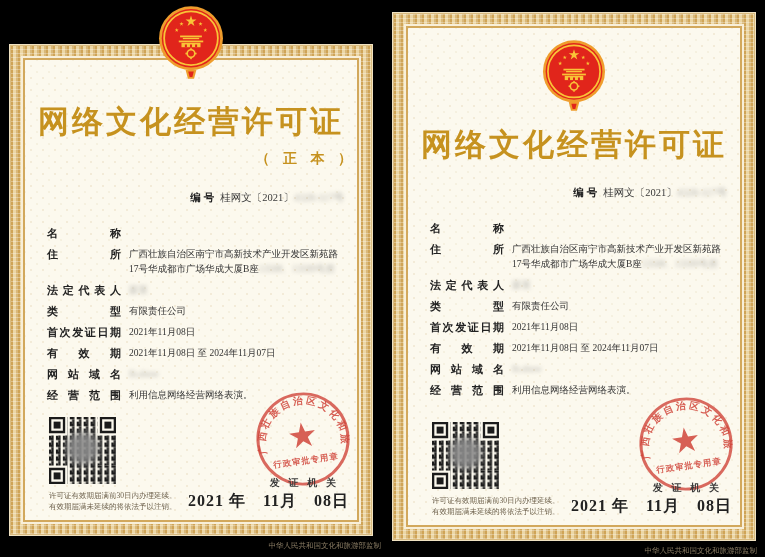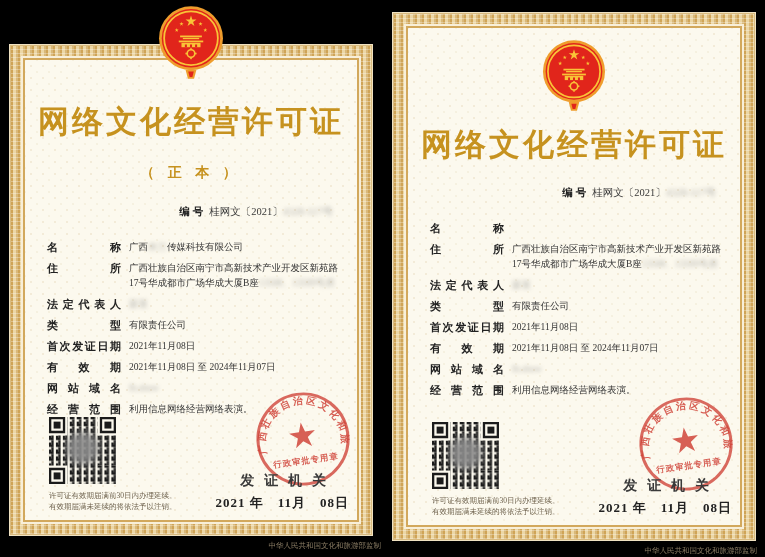--- a/index.html
+++ b/index.html
@@ -32,45 +32,45 @@
   }
   .inner-left  { padding-top:44px; }
   .inner-right { padding-top:0; }
 
   
   .emblem-float { position:absolute; top:-43px; left:50%; transform:translateX(-50%); width:68px; height:80px; z-index:3; }
   .emblem-flow  { display:block; width:66px; height:78px; margin:9px auto 0; }
 
   
   .title { text-align:center; font-weight:bold; font-size:31px; letter-spacing:3px; color:#c6921f; line-height:36px; }
-  .subtitle { text-align:center; font-weight:bold; font-size:14px; letter-spacing:5px; color:#c6921f; margin-top:24px; }
-
-  .number-line { text-align:right; padding-right:24px; margin-top:23px; font-size:10.5px; color:#3a3a3a; }
+  .subtitle { text-align:right; font-weight:bold; font-size:14px; letter-spacing:5px; color:#c6921f; margin-top:10px; }
+
+  .number-line { text-align:right; padding-right:13px; margin-top:23px; font-size:10.5px; color:#3a3a3a; }
   .number-line b { font-family:"Liberation Sans","DejaVu Sans",sans-serif; font-weight:bold; margin-right:6px; color:#222; }
 
   
   .fields { margin-top:21px; padding:0 16px 0 22px; }
   .frow { display:flex; margin-bottom:6px; line-height:15px; }
   .flabel { flex:0 0 74px; margin-right:8px; font-family:"Liberation Sans","DejaVu Sans",sans-serif;
             font-weight:bold; font-size:11px; color:#222; }
   .jc { display:flex; justify-content:space-between; }
   .fvalue { flex:1; font-size:9.5px; color:#333; }
 
   .rd { filter:blur(2.2px); opacity:.55; color:#777; }
 
   
   .qr-block { position:absolute; left:24px; bottom:8px; width:170px; }
   .qr { width:67px; height:67px; display:block; }
   .notes { margin-top:6px; font-size:7.5px; line-height:11px; color:#6b5f4a; }
 
   
   .stamp { position:absolute; right:4px; bottom:32px; width:100px; height:98px; transform:rotate(-8deg); z-index:1; }
-  .issuer { position:absolute; right:28px; bottom:30px; z-index:2; font-family:"Liberation Sans","DejaVu Sans",sans-serif;
-            font-weight:bold; font-size:14px; letter-spacing:3px; color:#3a3a3a; }
-  .cdate { position:absolute; right:8px; bottom:8px; z-index:2; font-weight:bold; font-size:13px; color:#222; letter-spacing:1px; }
+  .issuer { position:absolute; right:18px; bottom:30px; z-index:2; font-family:"Liberation Sans","DejaVu Sans",sans-serif;
+            font-weight:bold; font-size:10px; letter-spacing:3px; color:#3a3a3a; }
+  .cdate { position:absolute; right:8px; bottom:8px; z-index:2; font-weight:bold; font-size:16px; color:#222; letter-spacing:1px; }
 
   
   .footer-text { position:absolute; font-size:7.5px; color:#8d7f66; text-align:right; }
   .footer-left  { left:10px;  width:371px; top:541px; }
   .footer-right { left:393px; width:364px; top:546px; }
 
   .defs-hidden { position:absolute; width:0; height:0; overflow:hidden; }
 </style>
 </head>
 <body>
@@ -157,21 +157,20 @@
       <div class="subtitle">（ 正  本 ）</div>
       <div class="number-line">
         <b>编 号</b><span>桂网文〔2021〕</span><span class="rd">4328-117号</span>
       </div>
       <div class="fields">
         <div class="frow">
           <span class="flabel jc">
               <span>名</span>
               <span>称</span>
             </span>
-          <span class="fvalue"><span>广西</span><span class="rd">米兰</span><span>传媒科技有限公司</span></span>
         </div>
         <div class="frow">
           <span class="flabel jc">
               <span>住</span>
               <span>所</span>
             </span>
           <span class="fvalue"><span>广西壮族自治区南宁市高新技术产业开发区新苑路17号华成都市广场华成大厦B座</span><span class="rd">13508、13509号房</span></span>
         </div>
         <div class="frow">
           <span class="flabel jc">

